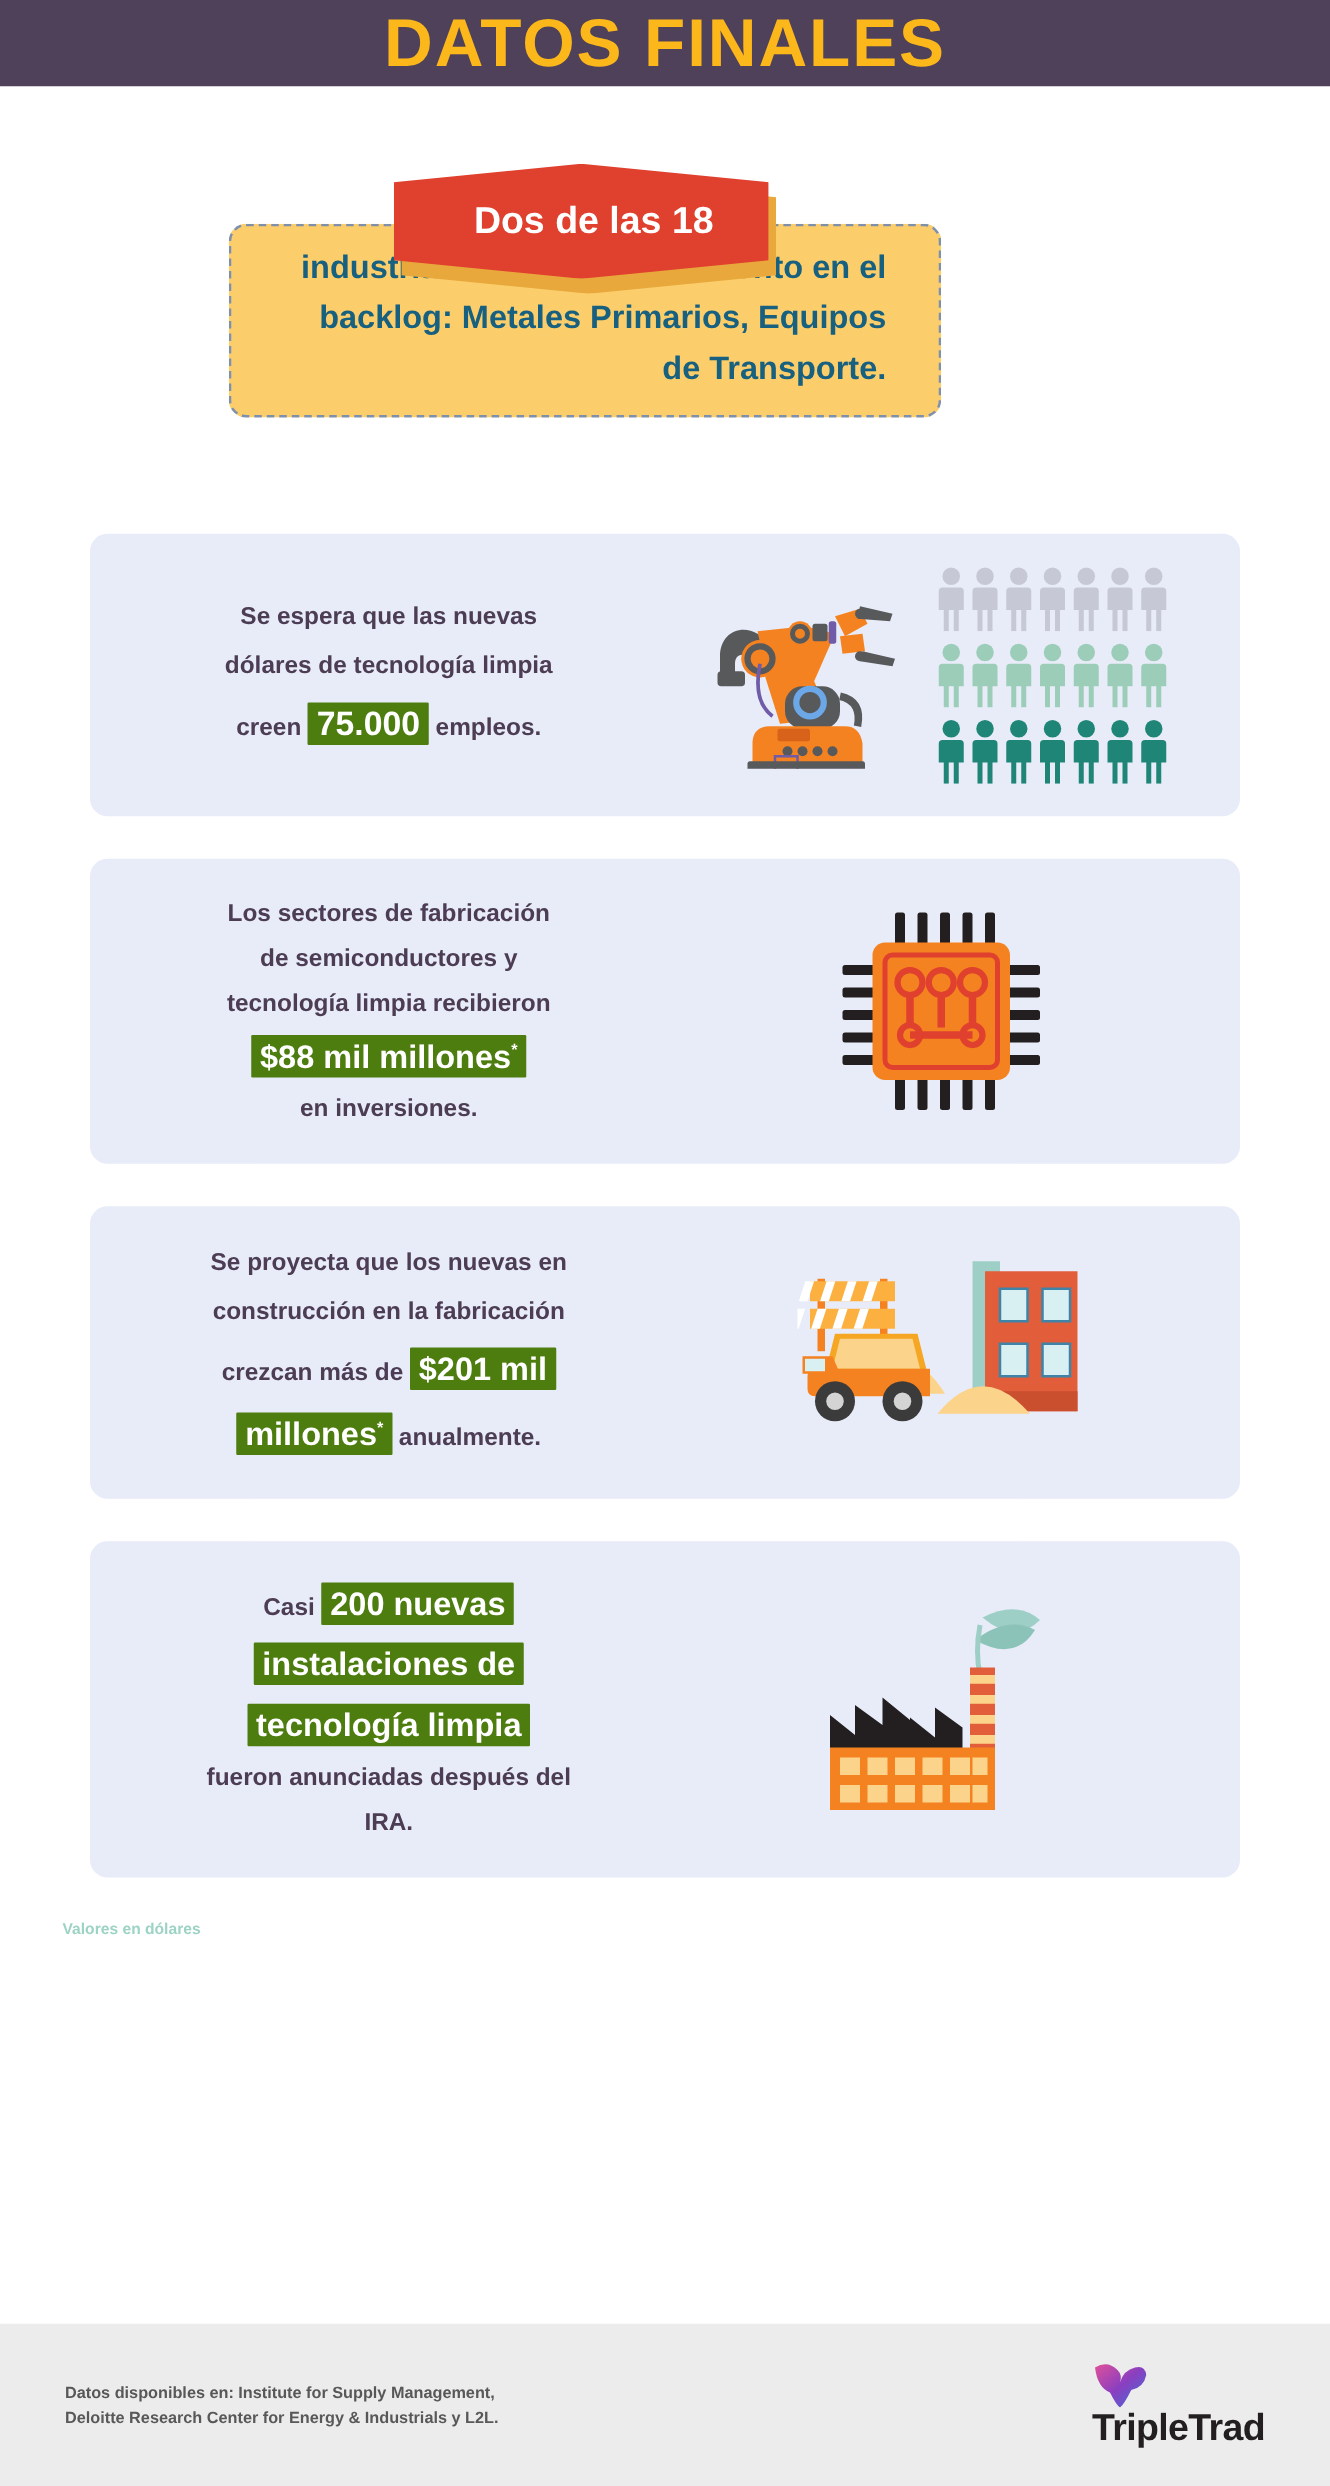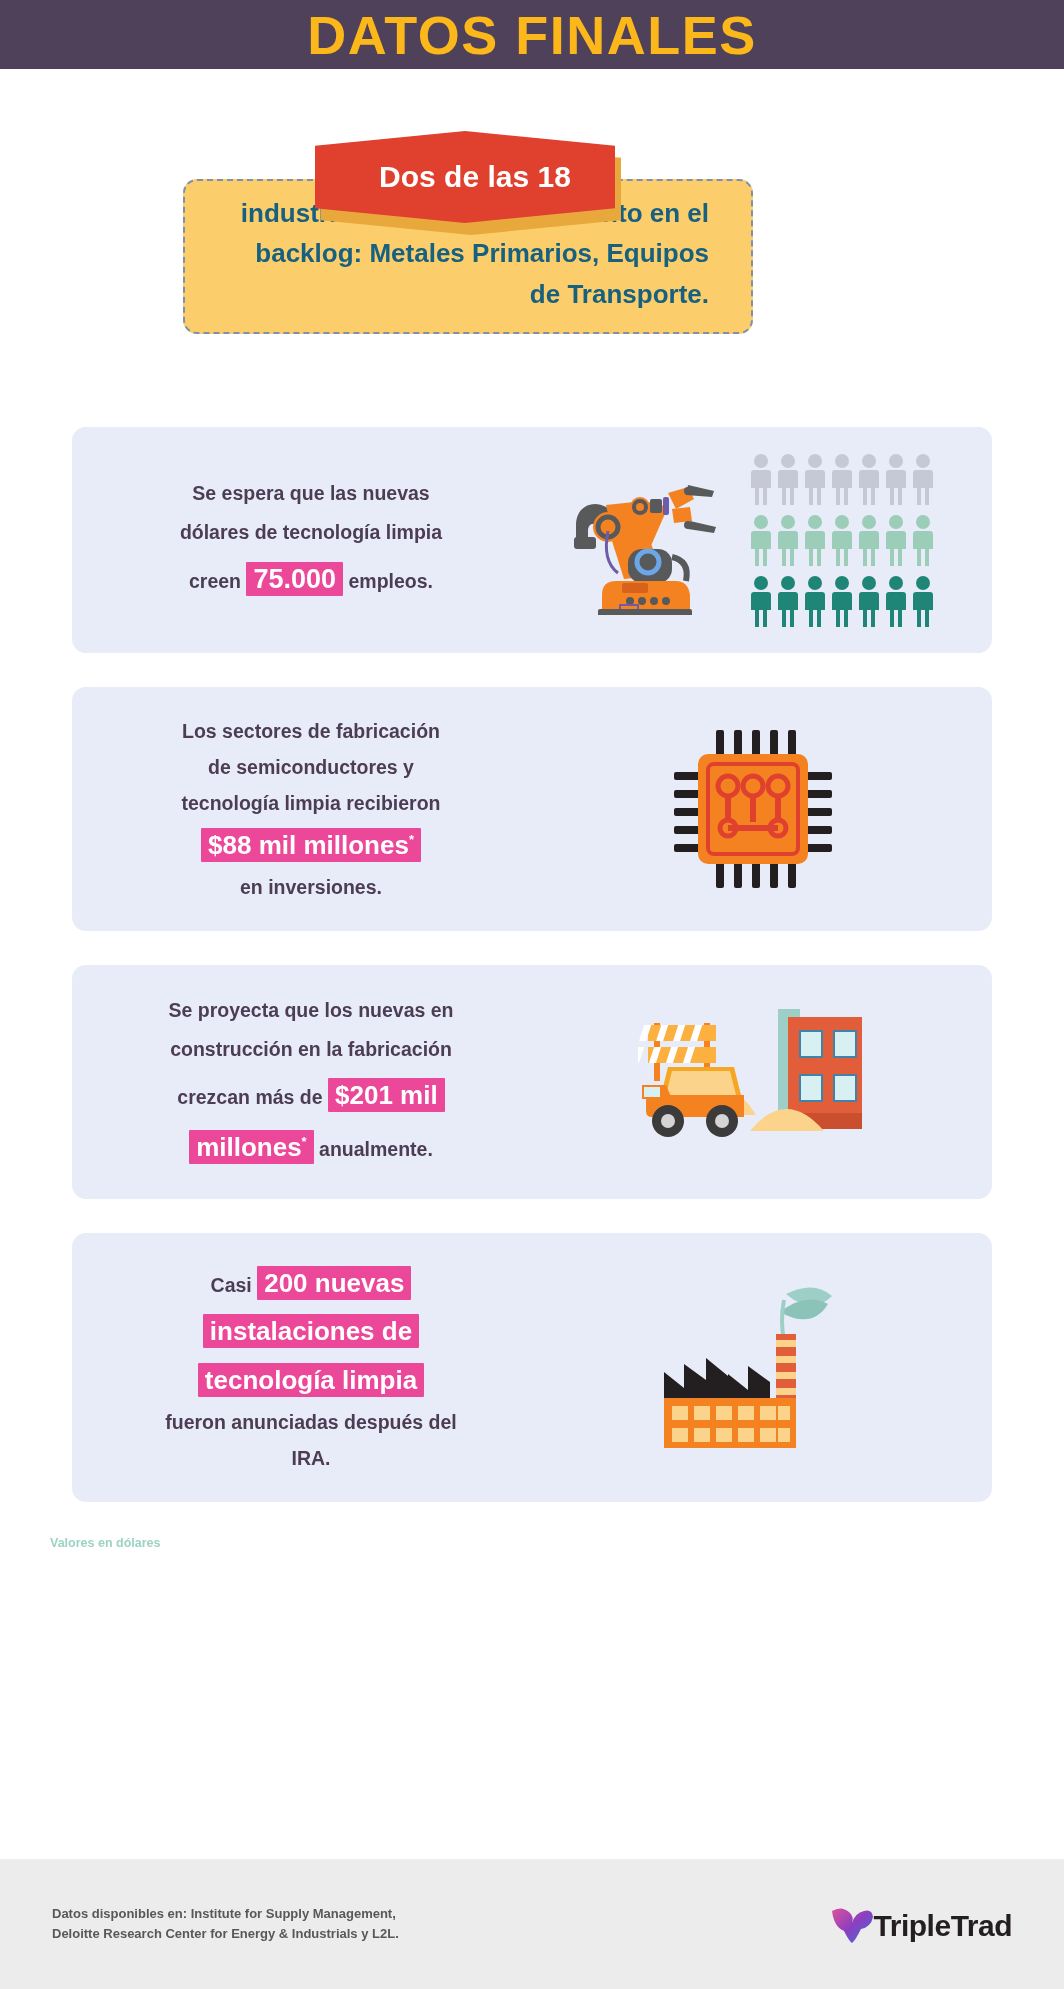--- a/index.html
+++ b/index.html
@@ -132,21 +132,21 @@
     font-weight: bold;
     line-height: 2.0;
   }
   .card-art {
     width: 50%;
     display: flex;
     align-items: center;
     justify-content: center;
   }
   .hl {
-    background: #ec4899;
+    background: #4d7c0f;
     color: #ffffff;
     font-weight: bold;
     padding: 2px 7px;
     border-radius: 1px;
     white-space: nowrap;
   }
   .hl-big { font-size: 27px; }
   .hl-xl  { font-size: 26px; }
   .ast { font-size: 13px; vertical-align: super; }
   .lh-tight { line-height: 1.85; }
@@ -186,21 +186,22 @@
     padding: 16px 52px;
   }
   .footer-src {
     color: #585858;
     font-size: 13px;
     line-height: 1.55;
     font-weight: bold;
   }
   .footer-logo {
     display: flex;
-    align-items: flex-end;
+    align-items: flex-start;
+    flex-direction: column;
   }
   .footer-logo-text {
     color: #231f20;
     font-size: 30px;
     font-weight: bold;
     letter-spacing: -0.5px;
   }
 </style>
 </head>
 <body>

